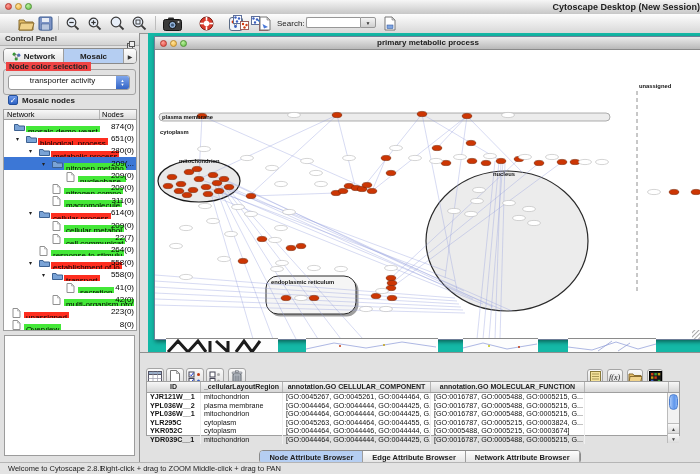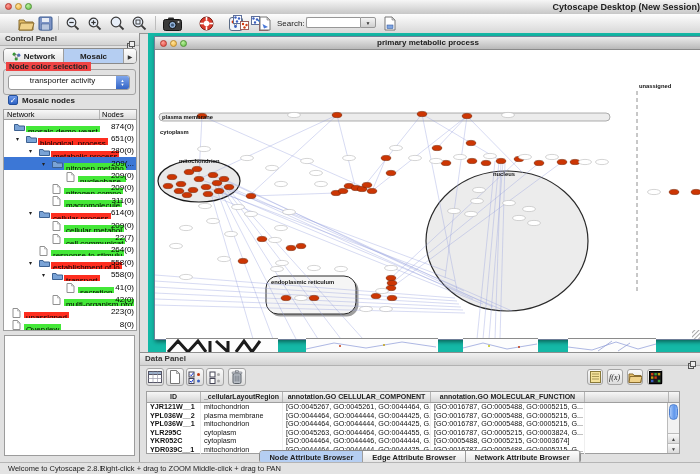--- a/index.html
+++ b/index.html
@@ -78,21 +78,21 @@
   .idot{position:absolute;top:3px;width:7px;height:7px;border-radius:50%;box-sizing:border-box;}
   .canvas{position:relative;width:546px;height:289px;background:#fff;overflow:hidden;}
   .grip{position:absolute;right:0;bottom:0;width:9px;height:9px;
     background:repeating-linear-gradient(135deg,#fff,#fff 1px,#a9a9a9 2px,#fff 3px);}
   .frag{position:absolute;top:305px;height:14px;background:#fdfdfd;border-top:1px solid #8b8b8b;overflow:hidden;}
 
   
   .dpanel{left:140px;top:352px;width:560px;height:110px;background:#e1e1e1;border-top:1px solid #8f8f8f;box-sizing:border-box;}
   .dbtn{position:absolute;width:18px;height:18px;border:1px solid #a5a5a5;border-radius:3px;
     background:linear-gradient(#fafafa,#dcdcdc);box-sizing:border-box;display:flex;align-items:center;justify-content:center;}
-  .dtable{position:absolute;left:6px;top:38px;width:534px;height:63px;background:#fff;border:1px solid #9f9f9f;box-sizing:border-box;}
+  .dtable{position:absolute;left:6px;top:28px;width:534px;height:55px;background:#fff;border:1px solid #9f9f9f;box-sizing:border-box;}
   .dhead{display:flex;height:11px;background:linear-gradient(#f7f7f7,#d6d6d6);border-bottom:1px solid #9f9f9f;box-sizing:border-box;}
   .dhc{font-size:7px;font-weight:bold;color:#222;text-align:center;line-height:10px;border-right:1px solid #b5b5b5;
     overflow:hidden;white-space:nowrap;box-sizing:border-box;}
   .drow{display:flex;height:8.5px;}
   .dc{font-size:7.2px;line-height:8.5px;padding-left:3px;overflow:hidden;white-space:nowrap;color:#111;
     border-right:1px solid #efefef;box-sizing:border-box;}
   .dc.b{font-weight:bold;}
   .vscroll{position:absolute;right:0;top:11px;width:12px;height:50px;background:#f2f2f2;border-left:1px solid #bbb;box-sizing:border-box;}
   .vthumb{position:absolute;left:1px;top:1px;width:9px;height:16px;border-radius:5px;
     background:linear-gradient(90deg,#a8c8f8,#5e96ec 60%,#8ab4f4);border:1px solid #4d7fd0;box-sizing:border-box;}
@@ -536,28 +536,20 @@
   </div>
   <div class="frag" style="left:420px;width:88px">
     <svg width="88" height="14">
         <polyline points="0,8 24,11 48,3 70,10 88,5" stroke="#98a4dc" stroke-width="0.8" fill="none"></polyline>
         <path d="M30 12 L44 2 M50 12 L62 4" stroke="#8a96d0" stroke-width="0.7"></path>
       </svg>
   </div>
 </div>
 
 <div class="abs dpanel">
-  <div class="phead">
-    <div class="pt">Data Panel</div>
-    <span class="float-ic">
-      <svg width="8" height="8">
-          <rect x="0.5" y="2.5" width="5" height="5" fill="none" stroke="#555"></rect>
-          <rect x="2.5" y="0.5" width="5" height="5" fill="#eee" stroke="#555"></rect>
-        </svg></span>
-  </div>
 
   <span class="dbtn" style="left:6px;top:15px">
     <svg width="14" height="12">
         <rect x="0.5" y="0.5" width="13" height="11" fill="#fff" stroke="#556"></rect>
         <rect x="0.5" y="0.5" width="13" height="3" fill="#9ab0cc" stroke="#556"></rect>
         <line x1="5" y1="0.5" x2="5" y2="11.5" stroke="#99a" stroke-width="0.7"></line>
         <line x1="9.5" y1="0.5" x2="9.5" y2="11.5" stroke="#99a" stroke-width="0.7"></line>
         <line x1="0.5" y1="7.5" x2="13.5" y2="7.5" stroke="#99a" stroke-width="0.7"></line>
       </svg>
     </span>

